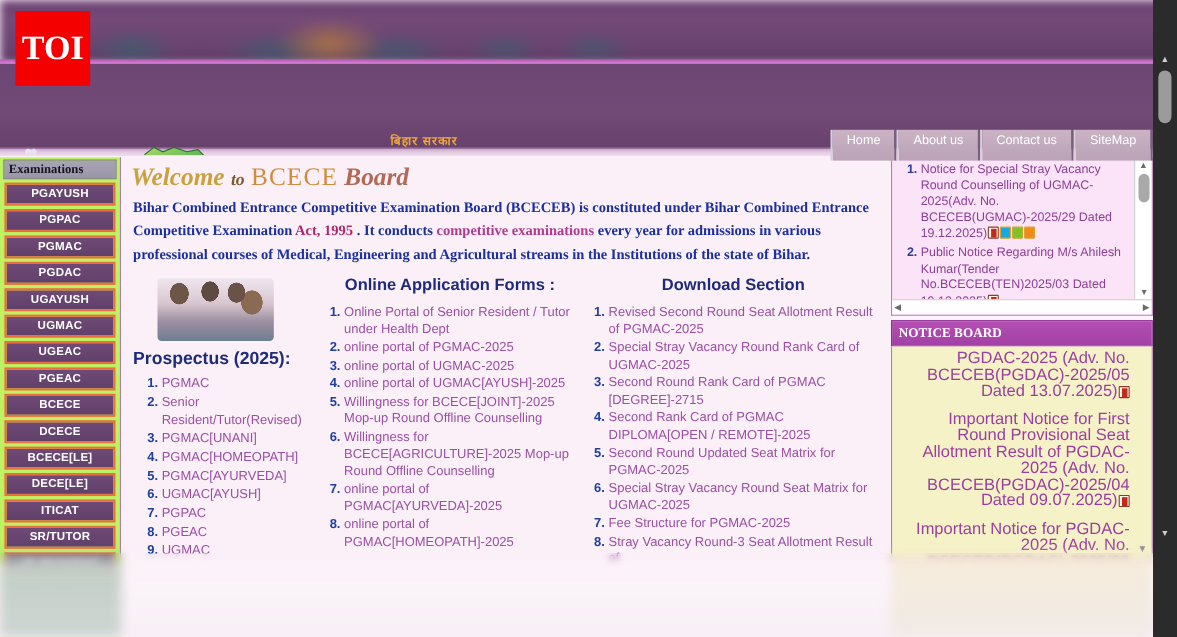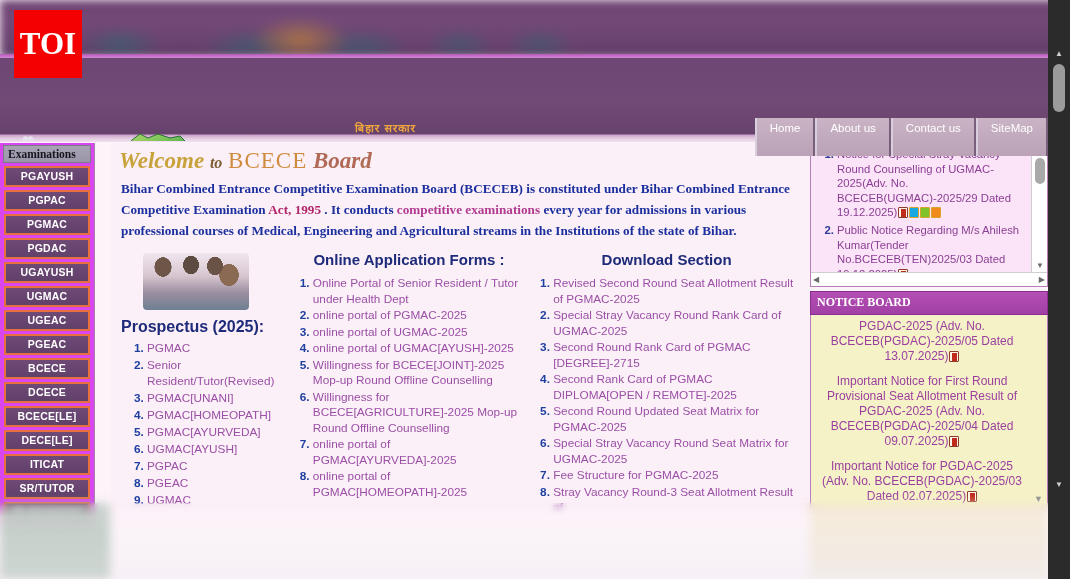--- a/index.html
+++ b/index.html
@@ -77,37 +77,37 @@
   .banner-hi {
     position:absolute; left:165px; top:76px;
     color:#1fba6e; font-size:26px; font-weight:bold;
     font-family:"Liberation Sans", sans-serif;
     text-shadow: 1px 1px 0 #13432b;
     white-space: nowrap;
   }
 
   
   .navtabs {
-    position:absolute; right: 22px; top: 118px; height: 38px;
+    position:absolute; right: 22px; top: 118px; height: 28px;
     display:flex; z-index: 7; border-radius: 10px;
   }
   .navtab {
     background: linear-gradient(180deg,#c9b3c4 0%, #bba2b7 100%);
     border-left: 2px solid #d8cede; border-right: 2px solid #7a5f7d;
     color:#ffffff; font-size: 11.5px;
     padding: 3px 13px 4px 13px;
     font-family:"Liberation Sans", sans-serif;
     line-height: 15px;
     cursor: pointer;
   }
 
   
   .sidebar {
-    position:absolute; left:0; top:143px; width:95px; bottom:0;
-    background:#d946ef;
+    position:absolute; left:0; top:143px; width:110px; bottom:0;
+    background:#bef264;
     border-right:1px solid #a87fae;
     z-index:5;
   }
   .side-head {
     margin: 2px 3px 3px 3px;
     background: linear-gradient(180deg,#a9a4b4 0%, #9a95a8 100%);
     border:1px solid #7d7a8c;
     color:#15151f; font-weight:bold; font-size:11.5px;
     padding:2px 0 2px 4px;
     font-family:"Liberation Serif", serif;
@@ -265,22 +265,22 @@
     border:1px solid #b87cba;
     border-top:none;
     height: 196px;
     overflow:hidden;
   }
   .notice-inner {
     position:absolute; left:0; top:0; right:14px; bottom:0;
     padding: 4px 6px 0 6px;
   }
   .notice-item {
-    color:#9b3f9e; font-size:12px; line-height:14.8px;
-    text-align:center; margin-bottom: 11px;
+    color:#9b3f9e; font-size:15px; line-height:14.8px;
+    text-align:right; margin-bottom: 11px;
     font-family:"Liberation Sans", sans-serif;
     cursor:pointer;
   }
   .notice-vscroll {
     position:absolute; right:0; top:0; width:14px; bottom:0;
     background: transparent;
   }
   .notice-vscroll .arrdn {
     position:absolute; bottom:6px; left:1px;
     color:#8c8c8c; font-size:9px;

